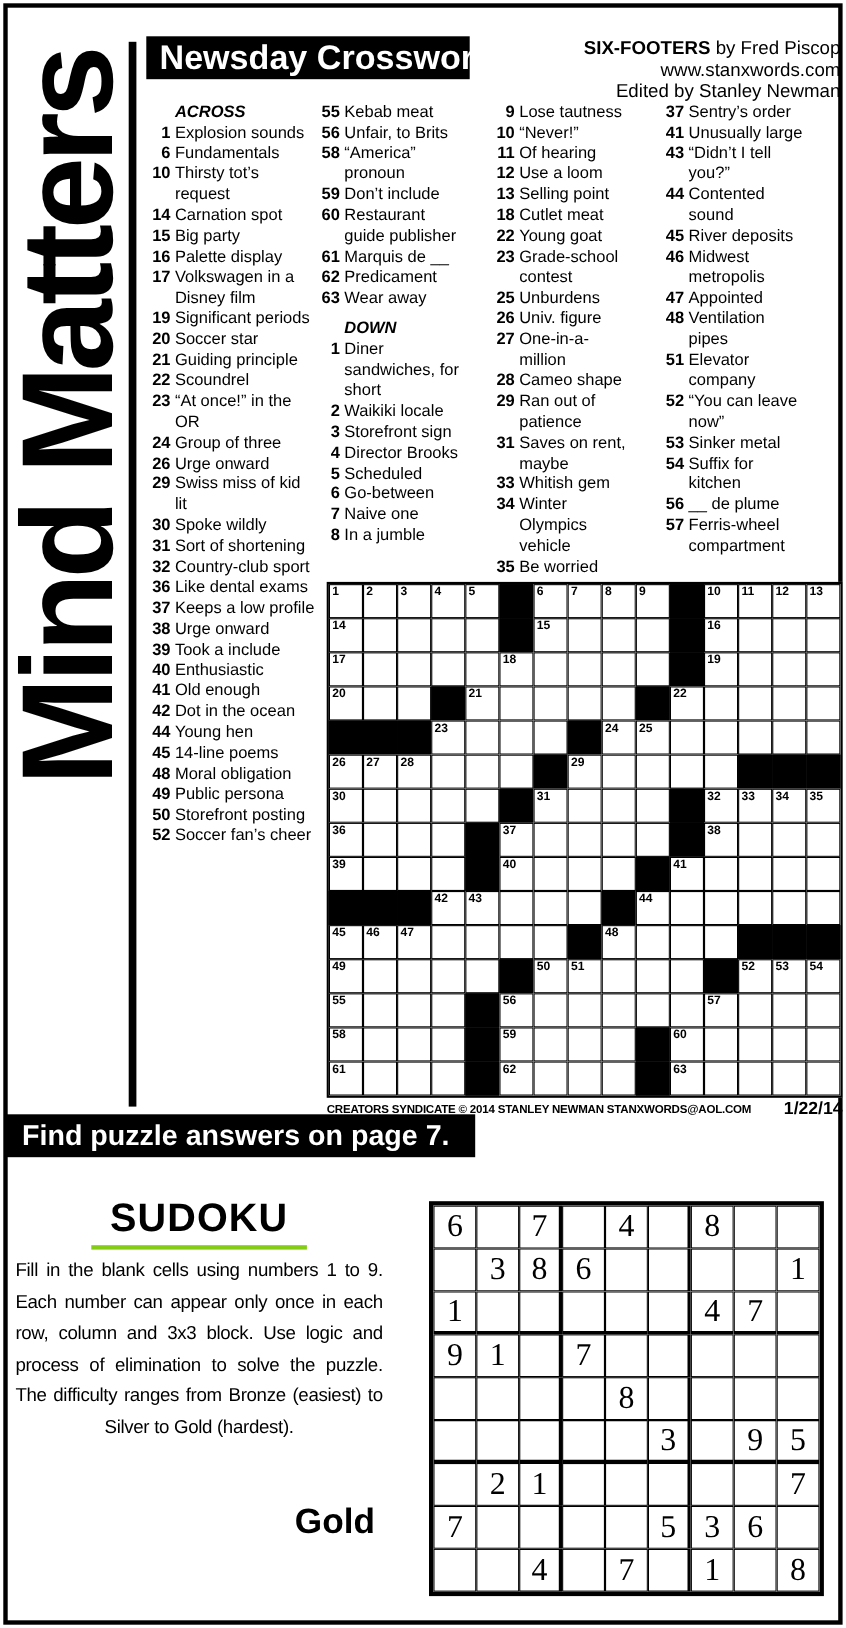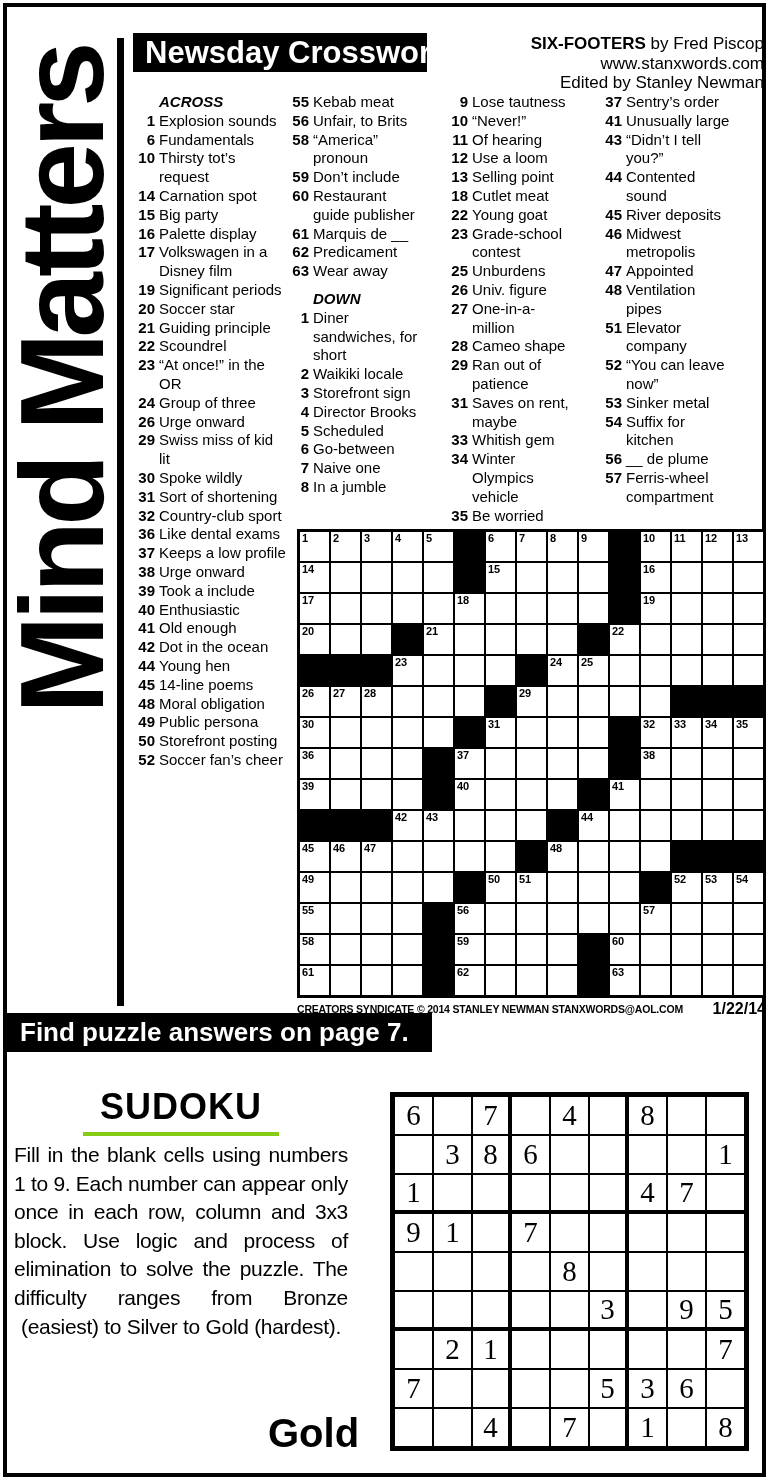--- a/index.html
+++ b/index.html
@@ -41,23 +41,23 @@
   #cw-credit .c{font-size:10.5px;font-weight:bold;letter-spacing:-0.2px;}
   #cw-credit .d{font-size:16px;font-weight:bold;}
 
   
   #answers-bar{left:4px;top:1013px;width:428px;height:39px;background:#000;color:#fff;
     font-size:26px;font-weight:bold;line-height:39px;padding-left:16px;box-sizing:border-box;white-space:nowrap;}
 
   
   #sud-title{left:83px;top:1086px;width:196px;text-align:center;font-size:36px;font-weight:bold;
     letter-spacing:1px;border-bottom:4px solid #84cc16;padding-bottom:4px;}
-  #sud-instr{left:14px;top:1141px;width:334px;font-size:21px;line-height:28.6px;
+  #sud-instr{left:14px;top:1141px;width:334px;font-size:17px;line-height:28.6px;
     text-align:justify;text-align-last:center;letter-spacing:-0.3px;}
-  #sud-gold{left:268px;top:1411px;font-size:40px;font-weight:bold;}
+  #sud-gold{left:268px;top:1365px;font-size:32px;font-weight:bold;}
   #sud-grid{left:390px;top:1092px;display:grid;grid-template-columns:repeat(9,39px);grid-auto-rows:39px;
     width:351px;border:4px solid #000;background:#fff;}
   .sud-cell{border:1px solid #000;box-sizing:border-box;display:flex;align-items:center;justify-content:center;
     font-family:"Liberation Serif",serif;font-size:29px;background:#fff;}
   .sud-cell.br{border-right:3px solid #000;}
   .sud-cell.bb{border-bottom:3px solid #000;}
 </style>
 </head>
 <body>
 

